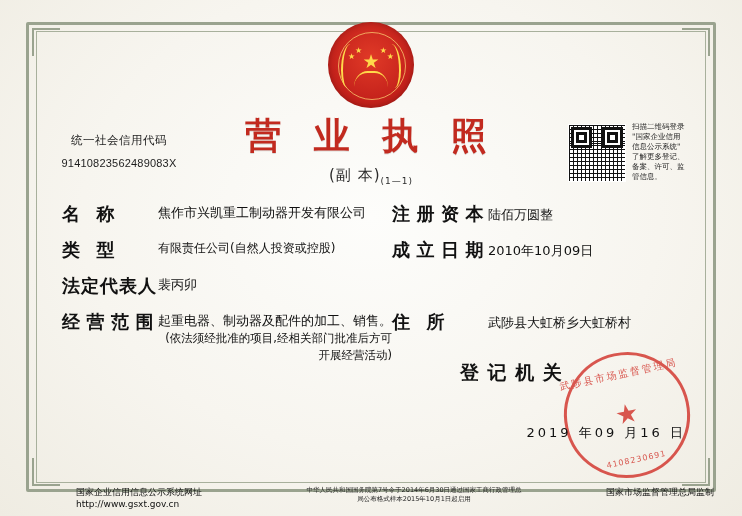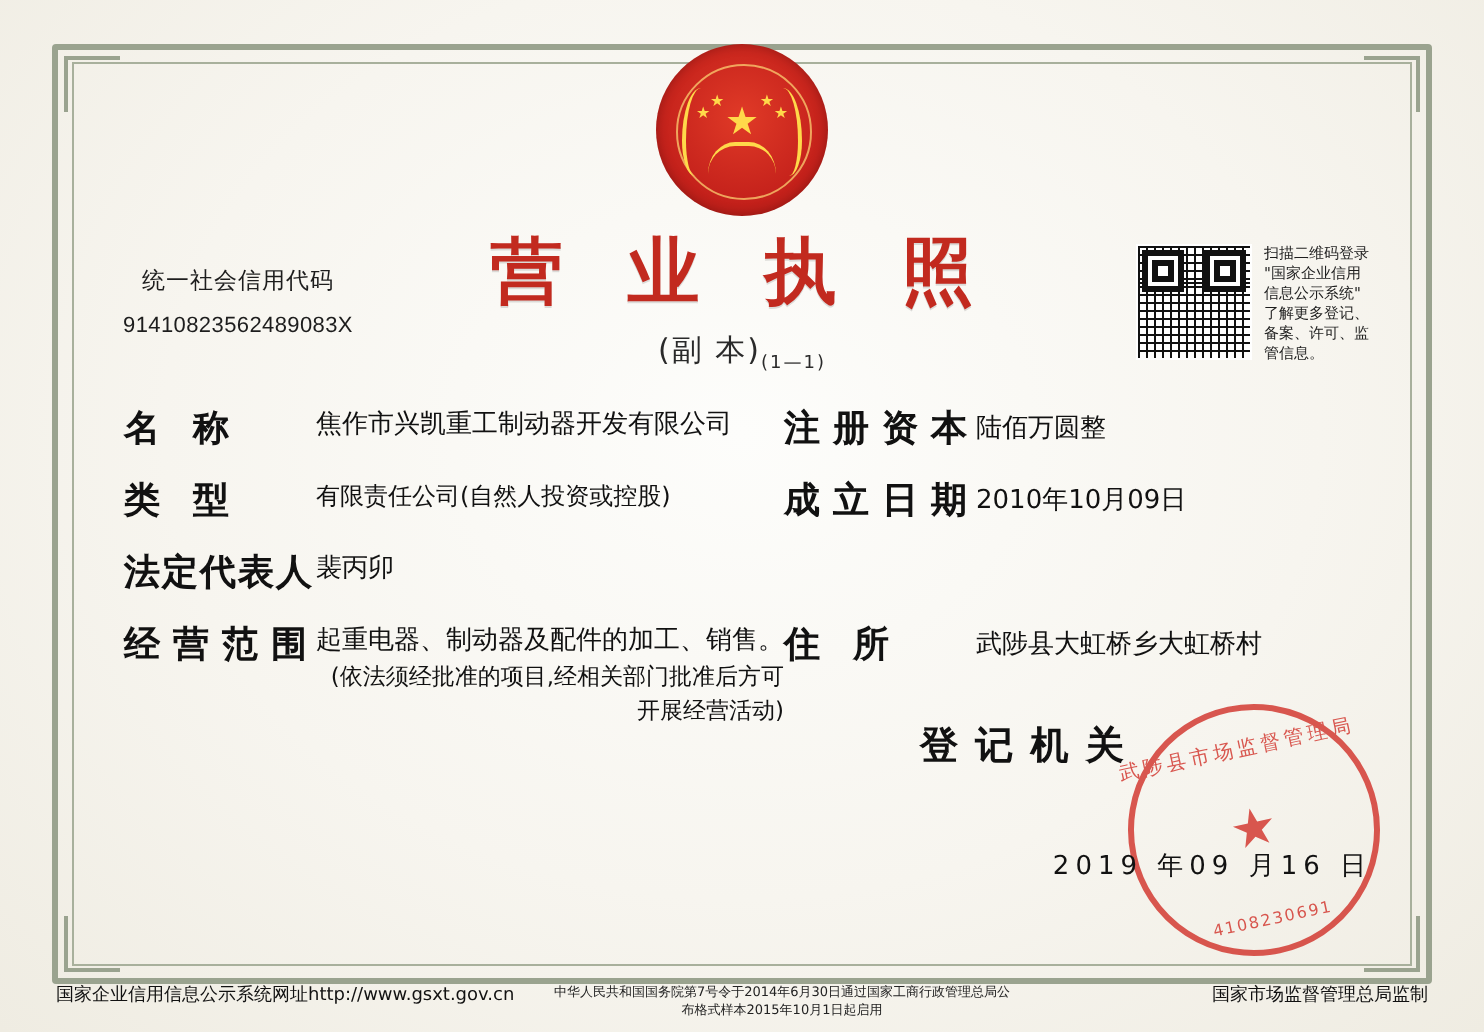--- a/index.html
+++ b/index.html
@@ -168,21 +168,21 @@
     font-family: "Liberation Sans", sans-serif;
     letter-spacing: .2px;
   }
 
   
   .qr-block {
     position: absolute;
     right: 46px;
     top: 122px;
     display: flex;
-    align-items: flex-start;
+    align-items: flex-end;
     gap: 6px;
   }
   .qr {
     width: 56px; height: 56px;
     background-color: #fff;
     background-image:
       linear-gradient(90deg, #111 1px, transparent 1px),
       linear-gradient(#111 1px, transparent 1px),
       linear-gradient(90deg, transparent 0 50%, #111 50% 52%, transparent 52%),
       linear-gradient(transparent 0 32%, #111 32% 34%, transparent 34%);
@@ -311,21 +311,21 @@
     position: absolute;
     left: 28px; right: 28px;
     bottom: 6px;
     display: flex;
     align-items: flex-start;
     justify-content: space-between;
     font-family: "DejaVu Sans", sans-serif;
     font-size: 9px;
     color: #111;
   }
-  .footer-left { width: 240px; line-height: 12px; }
+  .footer-left { width: 240px; line-height: 12px; margin-left: 48px; }
   .footer-center {
     width: 230px;
     text-align: center;
     font-size: 6.5px;
     line-height: 9px;
     color: #222;
   }
   .footer-right { width: 200px; text-align: right; line-height: 12px; }
 </style>
 </head>

